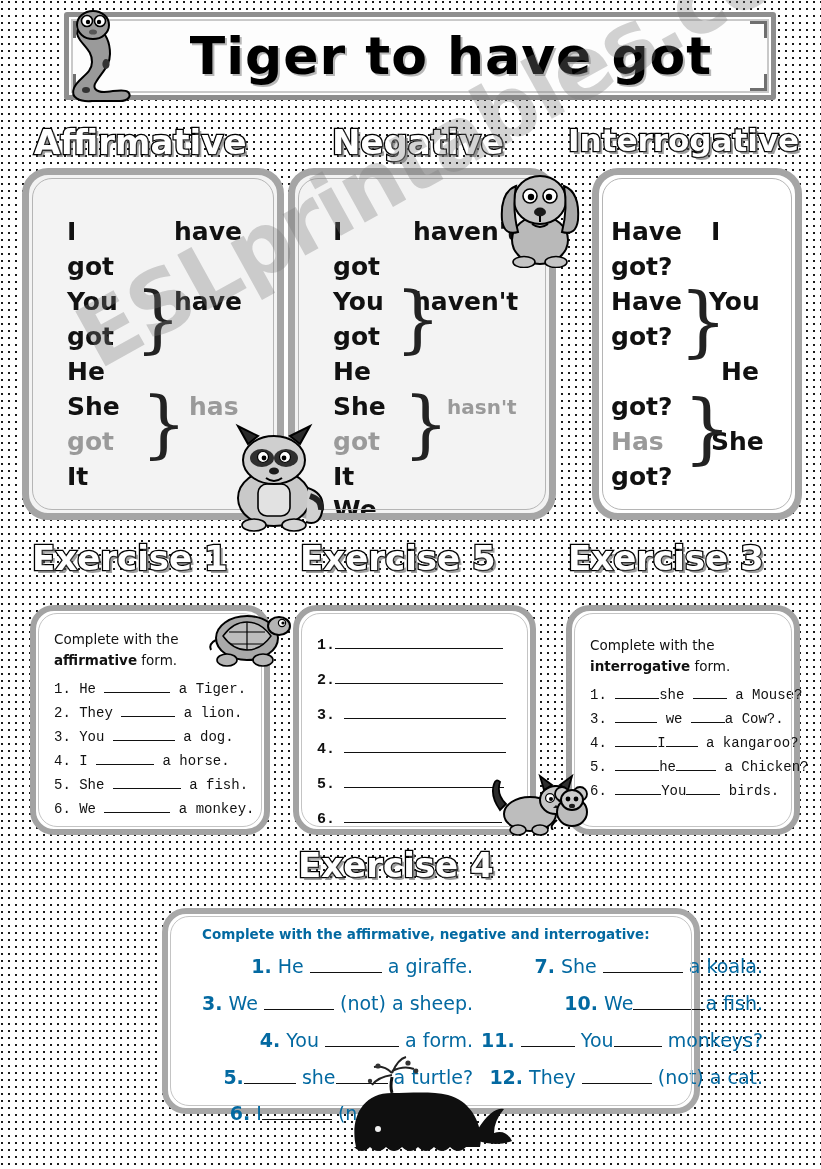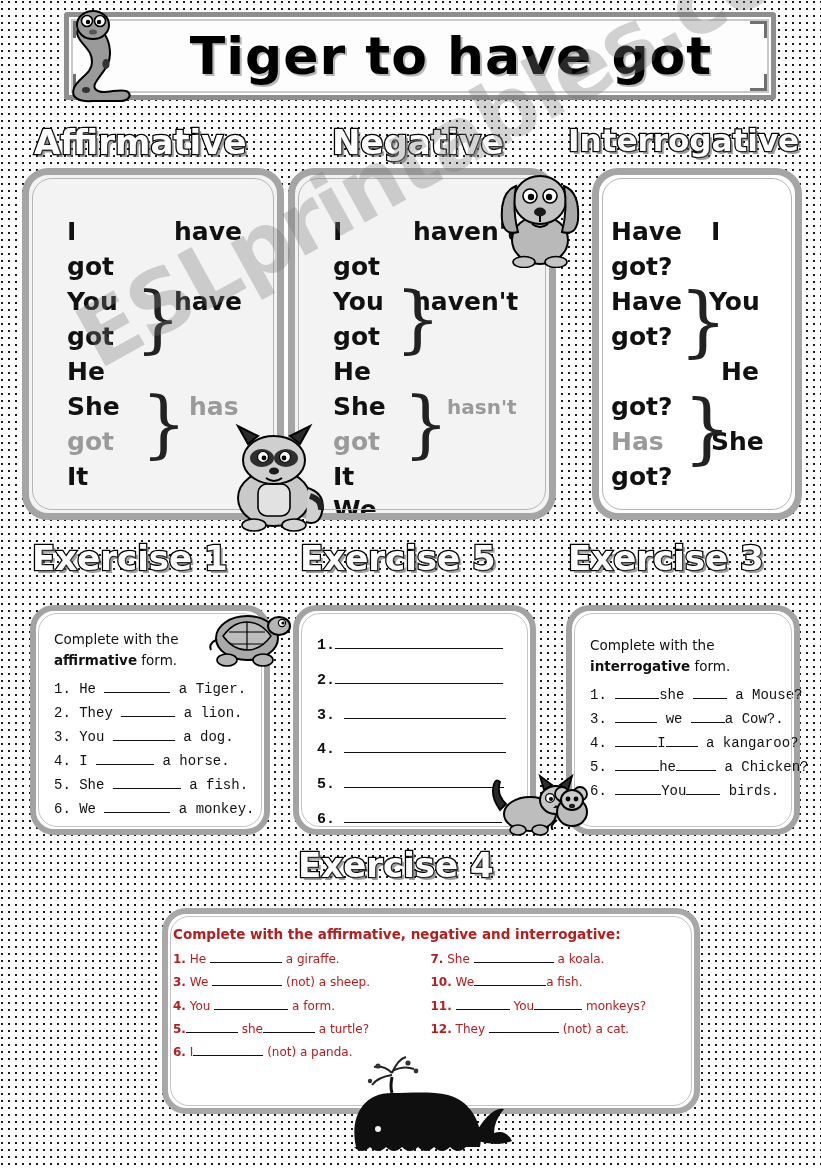--- a/index.html
+++ b/index.html
@@ -197,36 +197,37 @@
     content: "";
     position: absolute;
     left: 2px; top: 2px; right: 2px; bottom: 2px;
     border: 1.5px solid #c4c4c4;
     border-radius: 19px;
     pointer-events: none;
   }
   #ex4-inner {
     position: absolute;
     left: 0; top: 0; right: 0; bottom: 0;
-    padding: 12px 14px 6px 5px;
-    font-family: "DejaVu Sans", sans-serif;
-    color: #b91c1c;
+    padding: 12px 14px 6px 34px;
+    font-family: "DejaVu Sans", sans-serif;
+    color: #0369a1;
   }
   #ex4-header {
     font-size: 13.5px;
     font-weight: bold;
     margin-bottom: 6px;
     white-space: nowrap;
   }
   #ex4-cols { display: flex; gap: 8px; }
   #ex4-cols ul { list-style: none; flex: 1; }
   #ex4-cols li {
-    font-size: 12px;
+    font-size: 19px;
     line-height: 1.94;
     white-space: nowrap;
+    text-align: right;
   }
   #ex4-cols li .ex-num { font-weight: bold; }
 
   
   .illus { position: absolute; z-index: 16; }
 
   #whale { position: absolute; left: 352px; top: 1055px; width: 210px; height: 112px; z-index: 18; }
 </style>
 </head>
 <body>

